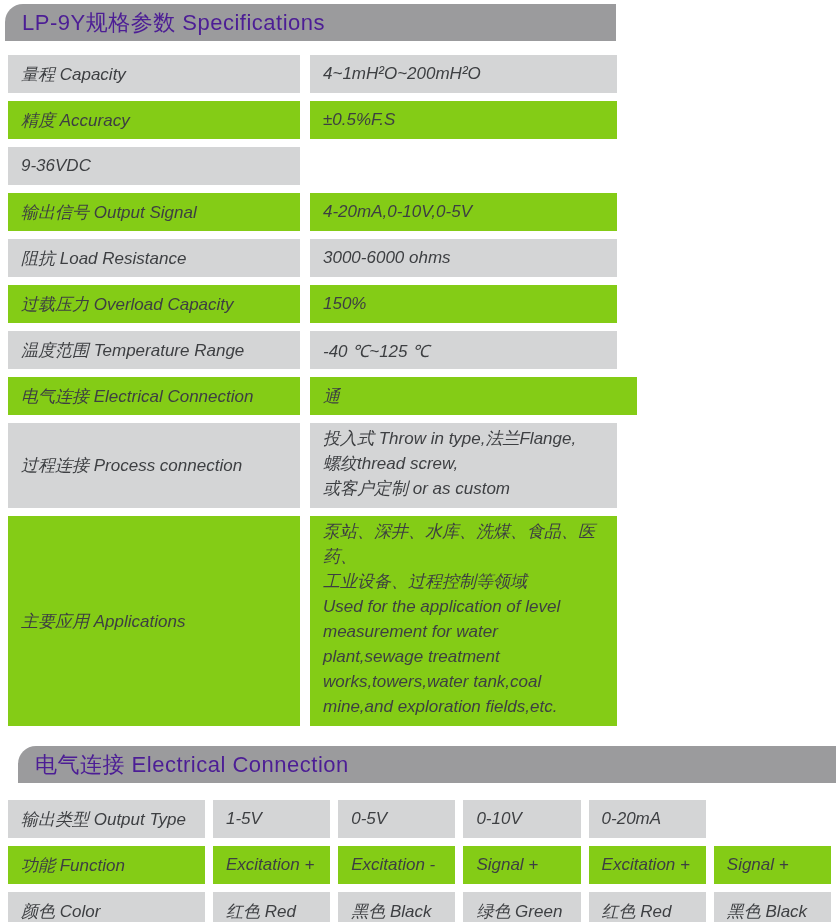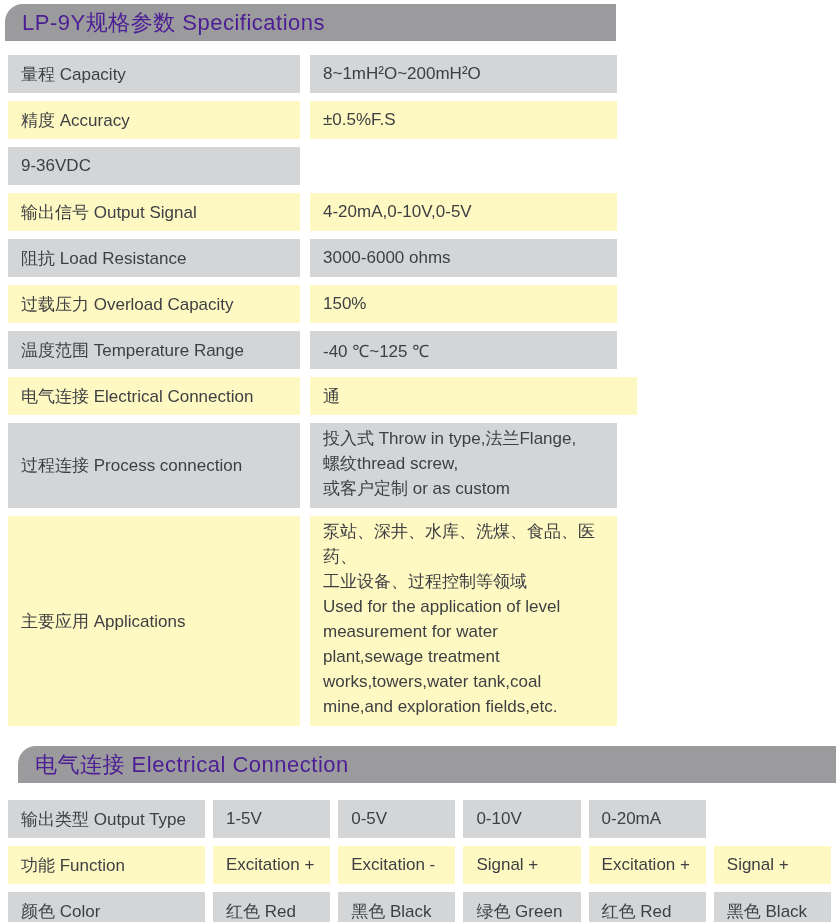--- a/index.html
+++ b/index.html
@@ -37,23 +37,24 @@
     width: 609px;
     margin: 0 0 8px 8px;
   }
   .cell {
     display: flex;
     align-items: center;
     min-height: 38px;
     padding: 0 12px 0 13px;
     font-size: 17px;
     box-sizing: border-box;
+    font-style: italic;
   }
   .d { background: #d4d5d6; }
-  .l { background: #fef9c3; }
+  .l { background: #84cc16; }
   .ml {
     align-items: flex-start;
     white-space: pre-line;
     line-height: 25px;
     padding-top: 3px;
     padding-bottom: 7px;
   }
   .ext { margin-right: -20px; }
 
   
@@ -72,21 +73,21 @@
 <div class="page">
 
   <div class="bar bar1">
     <span>LP-9Y规格参数 Specifications</span>
   </div>
 
   <div class="spec-table">
 
     <div class="spec-row">
       <div class="cell d">量程 Capacity</div>
-      <div class="cell d">8~1mH²O~200mH²O</div>
+      <div class="cell d">4~1mH²O~200mH²O</div>
     </div>
 
     <div class="spec-row">
       <div class="cell l">精度 Accuracy</div>
       <div class="cell l">±0.5%F.S</div>
     </div>
 
     <div class="spec-row">
       <div class="cell d">9-36VDC</div>
     </div>

